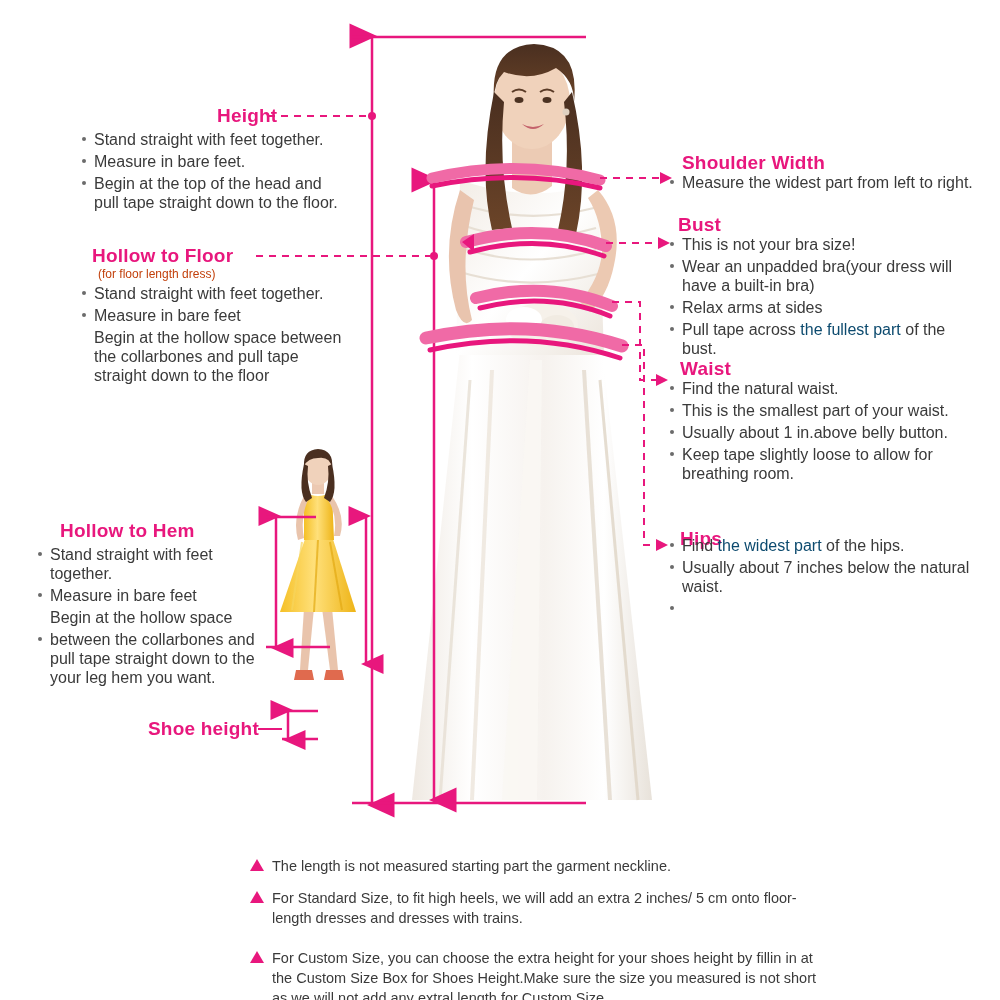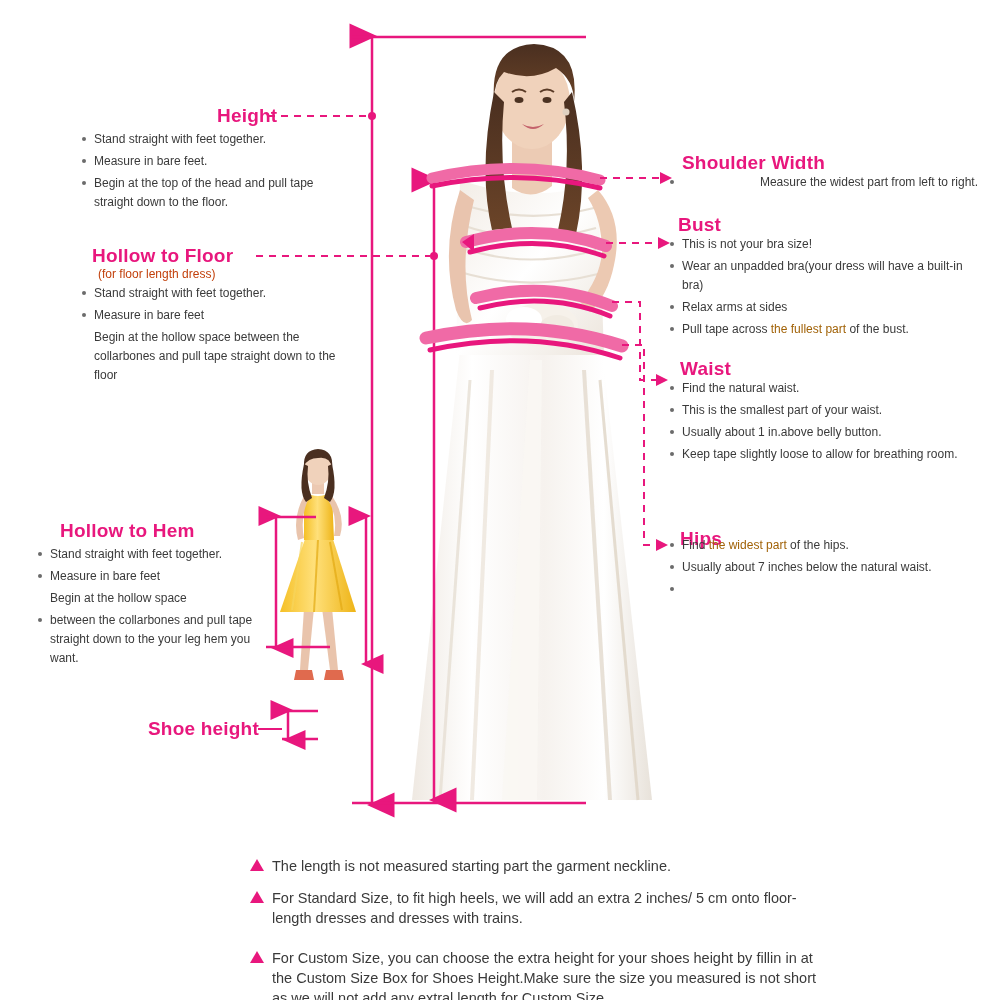--- a/index.html
+++ b/index.html
@@ -32,40 +32,40 @@
     white-space: nowrap;
   }
   .subheading {
     color: #c2410c;
     font-size: 12px;
     white-space: nowrap;
   }
 
   
   .bullets {
-    font-size: 12px;
+    font-size: 16px;
     line-height: 19px;
     color: #3a3a3a;
   }
   .bullets .li {
     position: relative;
     padding-left: 14px;
     margin-bottom: 3px;
   }
   .bullets .li.nodot { padding-left: 14px; }
   .bullets .li .dot {
     position: absolute;
     left: 2px;
     top: 7px;
     width: 4px;
     height: 4px;
     border-radius: 50%;
     background: #6b6b6b;
   }
-  .pinkword { color: #a16207; }
+  .pinkword { color: #0c4a6e; }
 
   
   .note {
     position: relative;
     padding-left: 22px;
     font-size: 14.5px;
     line-height: 20px;
     color: #3a3a3a;
   }
   .note .tri {
@@ -280,21 +280,21 @@
   <div class="abs bullets" style="left:36px; top:545px; width:240px;">
     <div class="li"><span class="dot"></span><span>Stand straight with feet together.</span></div>
     <div class="li"><span class="dot"></span><span>Measure in bare feet</span></div>
     <div class="li nodot"><span>Begin at the hollow space</span></div>
     <div class="li"><span class="dot"></span><span>between the collarbones and pull tape straight down to the your leg hem  you want.</span></div>
   </div>
 
   <div class="abs heading" style="left:148px; top:718px;">Shoe height</div>
 
   <div class="abs heading" style="left:682px; top:152px;">Shoulder Width</div>
-  <div class="abs bullets" style="left:668px; top:173px; width:310px;text-align:right;">
+  <div class="abs bullets" style="left:668px; top:173px; width:310px;">
     <div class="li"><span class="dot"></span><span>Measure the widest part from left to right.</span></div>
   </div>
 
   <div class="abs heading" style="left:678px; top:214px;">Bust</div>
   <div class="abs bullets" style="left:668px; top:235px; width:312px;">
     <div class="li"><span class="dot"></span><span>This is not your bra size!</span></div>
     <div class="li"><span class="dot"></span><span>Wear an unpadded bra(your dress will have a built-in bra)</span></div>
     <div class="li"><span class="dot"></span><span>Relax arms at sides</span></div>
     <div class="li"><span class="dot"></span><span>Pull tape across <span class="pinkword">the fullest part</span> of the bust.</span></div>
   </div>

